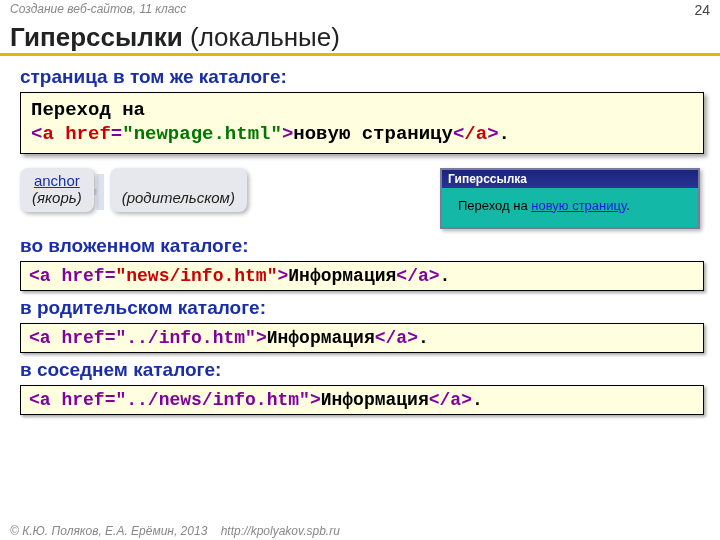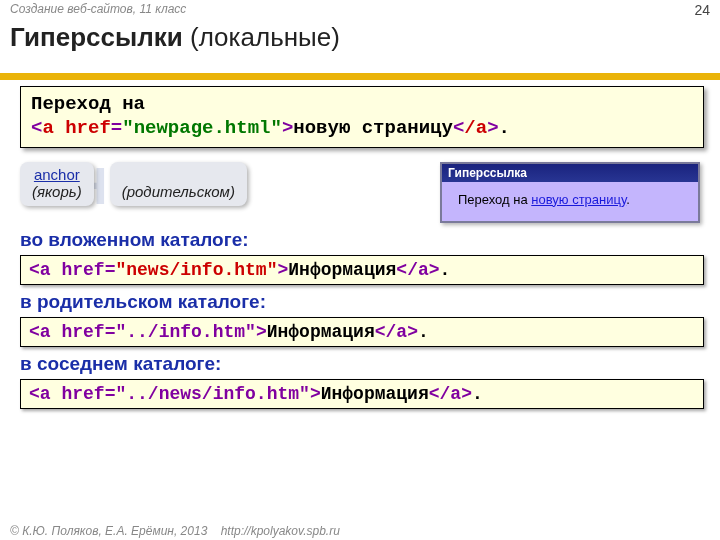--- a/index.html
+++ b/index.html
@@ -21,22 +21,22 @@
     justify-content: space-between;
   }
   .page-num {
     color: #444;
     font-weight: normal;
     font-style: normal;
     font-size: 14px;
     margin-left: 21px;
   }
   .title-bar {
-    border-bottom: 7px solid #eab308;
-    padding: 2px 10px 20px 10px;
+    border-bottom: 3px solid #eab308;
+    padding: 2px 10px 0 10px;
     font-size: 26px;
     color: #222;
   }
   .title-bar .thin { font-weight: normal; }
   .title-bar .bold { font-weight: bold; }
   .content { padding: 6px 16px 0 20px; }
   .section-label {
     color: #1a2ea8;
     font-size: 19px;
     font-weight: bold;
@@ -97,21 +97,21 @@
     z-index: 1;
     line-height: 1.15;
   }
   .pill .en { color: #1a2ea8; font-weight: normal; text-decoration: underline; }
   .pill .en.noul { text-decoration: none; }
   .pill .ru { color: #222; font-style: italic; }
 
   .browser-win {
     border: 2px solid #7a7a9a;
     width: 260px;
-    background: #c4b5fd;
+    background: #14b8a6;
     box-shadow: 2px 2px 4px rgba(0,0,0,0.3);
     z-index: 1;
     margin-left: auto;
     margin-right: 4px;
   }
   .browser-title {
     background: linear-gradient(#1a237e, #283593);
     color: #fff;
     font-size: 12px;
     font-weight: bold;
@@ -146,20 +146,21 @@
   <span>Создание веб-сайтов, 11 класс</span>
   <span class="page-num">24</span>
 </div>
 
 <div class="title-bar">
   <span class="bold">Гиперссылки</span><span class="thin"> (локальные)</span>
 </div>
 
 <div class="content">
 
+  <div class="section-label">страница в том же каталоге:</div>
 
   <div class="code-box-large">
     <span class="c-black">Переход на</span><br>
     <span class="c-purple lt"></span><span class="c-red">a href</span><span class="c-purple">=</span><span class="c-green">"newpage.html"</span><span class="c-purple gt"></span><span class="c-black">новую страницу</span><span class="c-purple lt"></span><span class="c-red">/a</span><span class="c-purple gt"></span><span class="c-black">.</span>
   </div>
 
   <div class="row-mid">
     <div class="bg-letters">HREF</div>
     <div class="pill">
       <span class="en" style="text-decoration:none;"><span style="text-decoration:underline">anchor</span></span><br>

